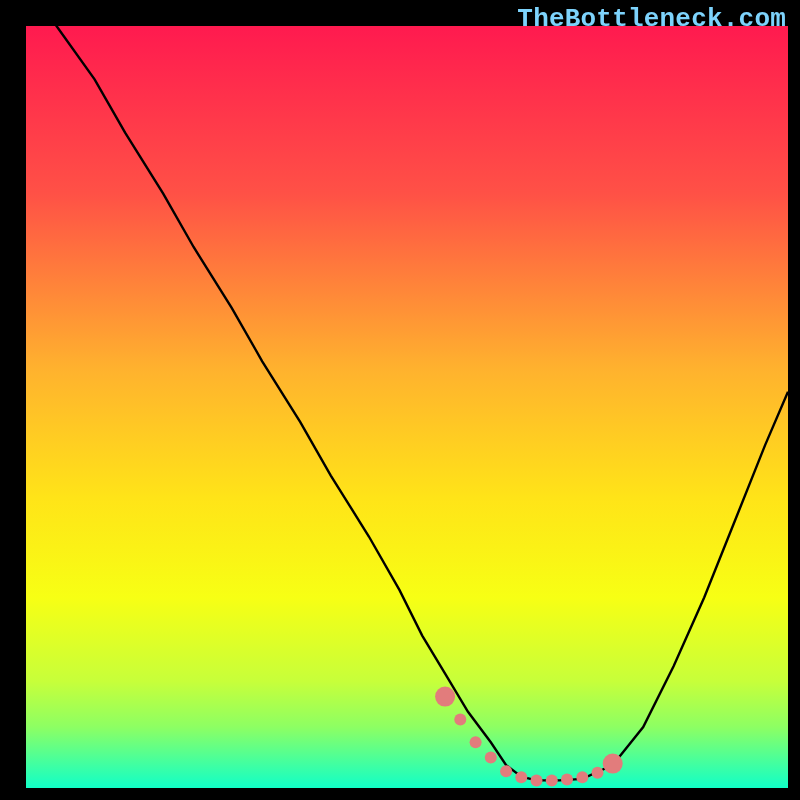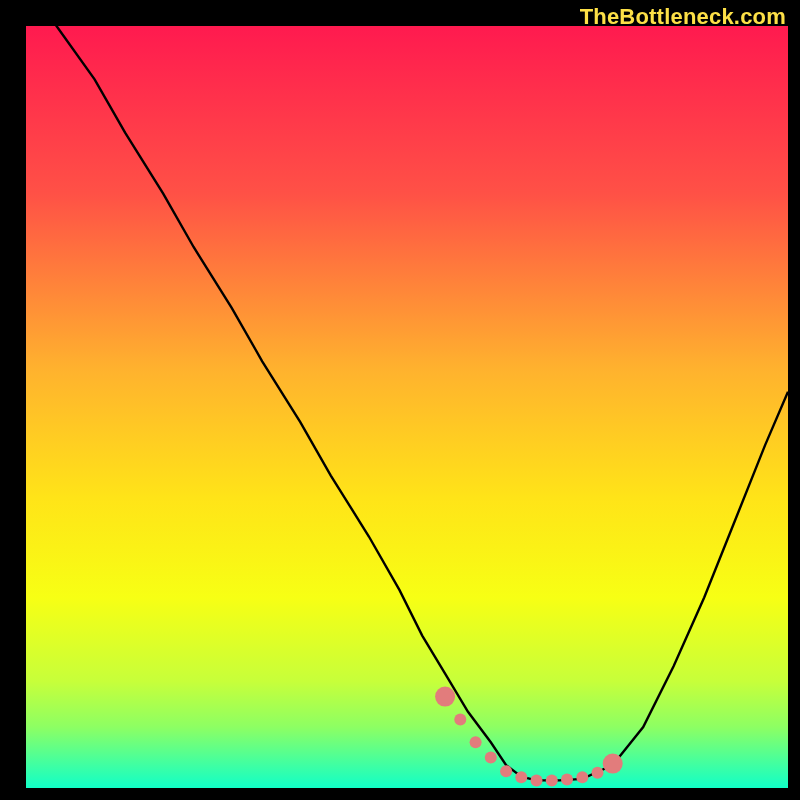--- a/index.html
+++ b/index.html
@@ -15,24 +15,24 @@
     left: 26px;
     top: 26px;
     width: 762px;
     height: 762px;
     background: #000;
   }
   .watermark {
     position: absolute;
     top: 4px;
     right: 14px;
-    font-family: Liberation Sans, sans-serif;
-    font-size: 22px;
+    font-family: Liberation Mono, monospace;
+    font-size: 26px;
     font-weight: 600;
-    color: #fde047;
+    color: #7dd3fc;
     letter-spacing: 0.2px;
   }
   svg {
     position: absolute;
     left: 0;
     top: 0;
   }
 </style>
 </head>
 <body>

